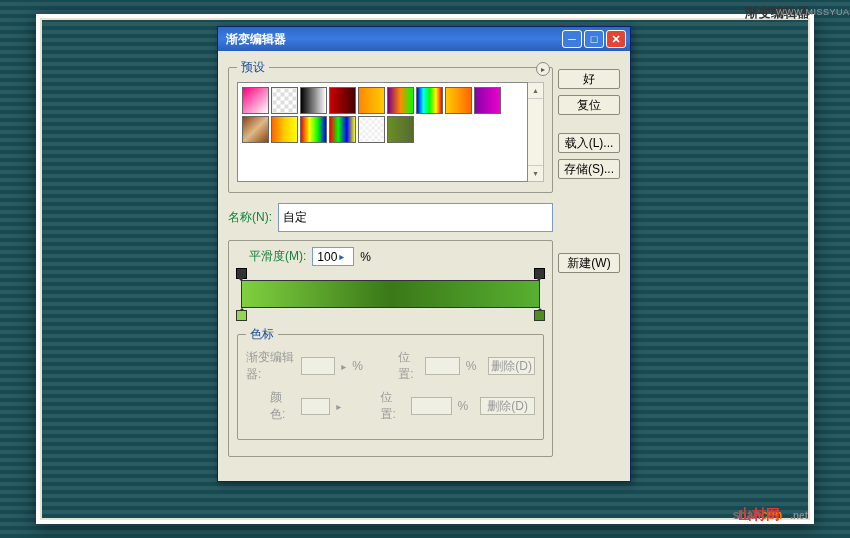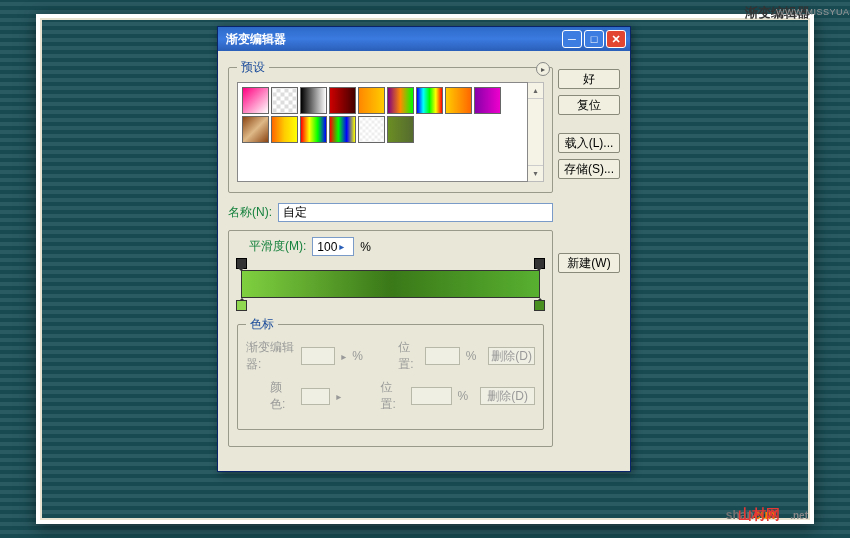--- a/index.html
+++ b/index.html
@@ -39,21 +39,21 @@
 .sw11{background:linear-gradient(90deg,#f60,#fc0,#ff0)}
 .sw12{background:linear-gradient(90deg,#f00,#ff0,#0f0,#00f)}
 .sw13{background:linear-gradient(90deg,#f00,#0f0,#00f,#ff0)}
 .sw14{background:repeating-conic-gradient(#eee 0 25%,#fff 0 50%) 50%/6px 6px}
 .sw15{background:linear-gradient(90deg,#6b8e23,#556b2f)}
 .scrollbar{width:16px;background:#f4f3e6;border:1px solid #bbb;border-left:none;display:flex;flex-direction:column}
 .sbtn{height:16px;border-bottom:1px solid #ccc;display:flex;align-items:center;justify-content:center;font-size:8px;color:#666}
 .sbtn.down{border-top:1px solid #ccc;border-bottom:none;margin-top:auto}
 .row{display:flex;align-items:center;gap:6px;margin-bottom:8px}
 .lbl{color:#15803d}
-.txtinput{flex:1;height:19px;border:1px solid #7a9ac8;background:#fff;padding:0 4px}
+.txtinput{flex:1;height:29px;border:1px solid #7a9ac8;background:#fff;padding:0 4px}
 .select{width:60px;height:19px;border:1px solid #7a9ac8;background:#fff;display:flex;align-items:center;padding:0 4px;position:relative}
 .select::after{content:"";position:absolute;right:3px;top:5px;border:4px solid transparent;border-top-color:#2a5fb8}
 .numinput{width:42px;height:19px;border:1px solid #7a9ac8;background:#fff;padding:0 4px;display:flex;align-items:center}
 .arrow{color:#2a5fb8;font-size:10px;margin-left:2px}
 .gradbar-wrap{position:relative;margin:14px 4px 18px}
 .gradbar{height:28px;background:linear-gradient(90deg,#7fd040 0%,#3a7818 50%,#58b030 100%);border:1px solid #333}
 .stop{position:absolute;width:11px;height:11px}
 .stop.top{top:-12px}
 .stop.bot{bottom:-13px}
 .stop.l{left:-5px}
@@ -66,21 +66,21 @@
 .stop-col.rc{background:#4a9020}
 .dimrow{display:flex;align-items:center;gap:6px;margin-bottom:6px;color:#999}
 .dimrow .spacer{width:30px}
 .diminput{width:44px;height:18px;border:1px solid #b8b8a8;background:#f0efe4}
 .dimbtn{width:60px;height:18px;border:1px solid #b8b8a8;background:#f0efe4;display:flex;align-items:center;justify-content:center;color:#999}
 .colbox{width:32px;height:17px;border:1px solid #b8b8a8;background:#f0efe4}
 .tri{color:#999;font-size:10px}
 .logo{position:absolute;right:42px;bottom:16px;z-index:20;font-weight:bold;font-size:20px;display:flex;align-items:baseline}
 .logo .s{color:#737373}
 .logo .c{color:#f57c00}
-.logo .net{font-size:10px;color:#888;margin-left:15px}
+.logo .net{font-size:10px;color:#888;margin-left:8px}
 .logo .sub{position:absolute;bottom:-2px;right:28px;font-size:14px;color:#e53935}
 </style>
 </head>
 <body>
 
 <div class="header-text">渐变编辑器</div>
 <div class="header-sub">WWW.MISSYUAN.COM</div>
 
 <div class="frame"></div>
 

